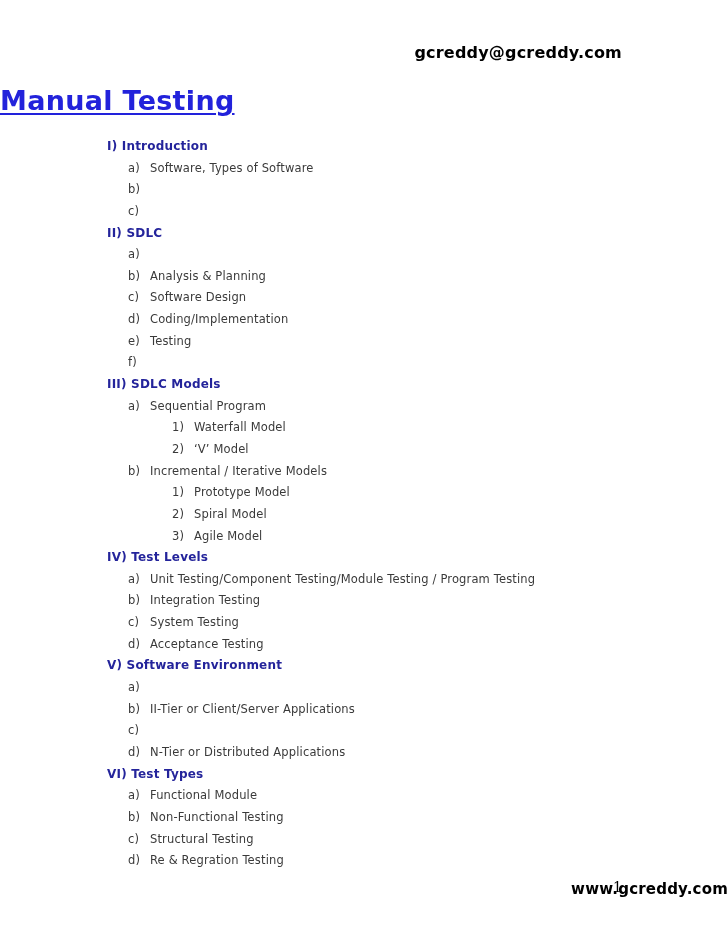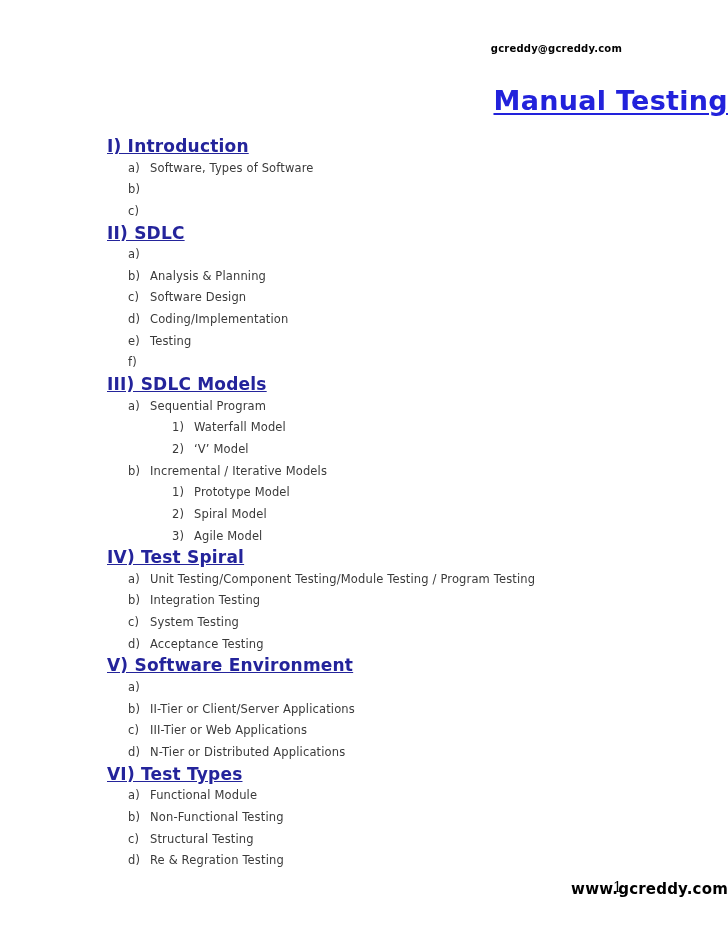--- a/index.html
+++ b/index.html
@@ -11,46 +11,45 @@
   html,body{margin:0;padding:0;background:#ffffff;}
   .page{
     position:relative;
     width:728px;height:942px;
     background:#ffffff;
     font-family:"DejaVu Sans","Liberation Sans",sans-serif;
     overflow:hidden;
   }
   .email{
     position:absolute;top:43px;right:106px;
-    font-size:10px;font-weight:bold;color:var(--footer-black);
+    font-size:16px;font-weight:bold;color:var(--footer-black);
     letter-spacing:0.2px;
   }
   .title{
     position:absolute;top:85px;left:0;width:100%;
-    text-align:right;
+    text-align:left;
     font-size:27px;font-weight:bold;
     color:var(--title-blue);
     text-decoration:underline;
     text-decoration-thickness:2px;
     text-underline-offset:3px;
     letter-spacing:0.3px;
   }
   .toc{
     position:absolute;left:107px;top:136px;right:60px;
   }
   .row{
     line-height:21.65px;height:21.65px;
     white-space:nowrap;
   }
   .heading{
     color:var(--heading-navy);
     font-weight:bold;
-    font-size:17px;
+    font-size:12px;
     letter-spacing:0.2px;
-    text-decoration:underline;
   }
   .item{
     color:var(--body-text);
     font-size:11.5px;
     display:flex;
     letter-spacing:0.15px;
   }
   .item .marker{width:22px;flex:none;}
   .level1{padding-left:21px;}
   .level2{padding-left:65px;}
@@ -129,21 +128,21 @@
         <span class="label">Prototype Model</span>
       </div>
       <div class="row item level2">
         <span class="marker">2)</span>
         <span class="label">Spiral Model</span>
       </div>
       <div class="row item level2">
         <span class="marker">3)</span>
         <span class="label">Agile Model</span>
       </div>
-      <div class="row heading">IV) Test Spiral</div>
+      <div class="row heading">IV) Test Levels</div>
       <div class="row item level1">
         <span class="marker">a)</span>
         <span class="label">Unit Testing/Component Testing/Module Testing / Program Testing</span>
       </div>
       <div class="row item level1">
         <span class="marker">b)</span>
         <span class="label">Integration Testing</span>
       </div>
       <div class="row item level1">
         <span class="marker">c)</span>
@@ -156,21 +155,20 @@
       <div class="row heading">V) Software Environment</div>
       <div class="row item level1">
         <span class="marker">a)</span>
       </div>
       <div class="row item level1">
         <span class="marker">b)</span>
         <span class="label">II-Tier or Client/Server Applications</span>
       </div>
       <div class="row item level1">
         <span class="marker">c)</span>
-        <span class="label">III-Tier or Web Applications</span>
       </div>
       <div class="row item level1">
         <span class="marker">d)</span>
         <span class="label">N-Tier or Distributed Applications</span>
       </div>
       <div class="row heading">VI) Test Types</div>
       <div class="row item level1">
         <span class="marker">a)</span>
         <span class="label">Functional Module</span>
       </div>

